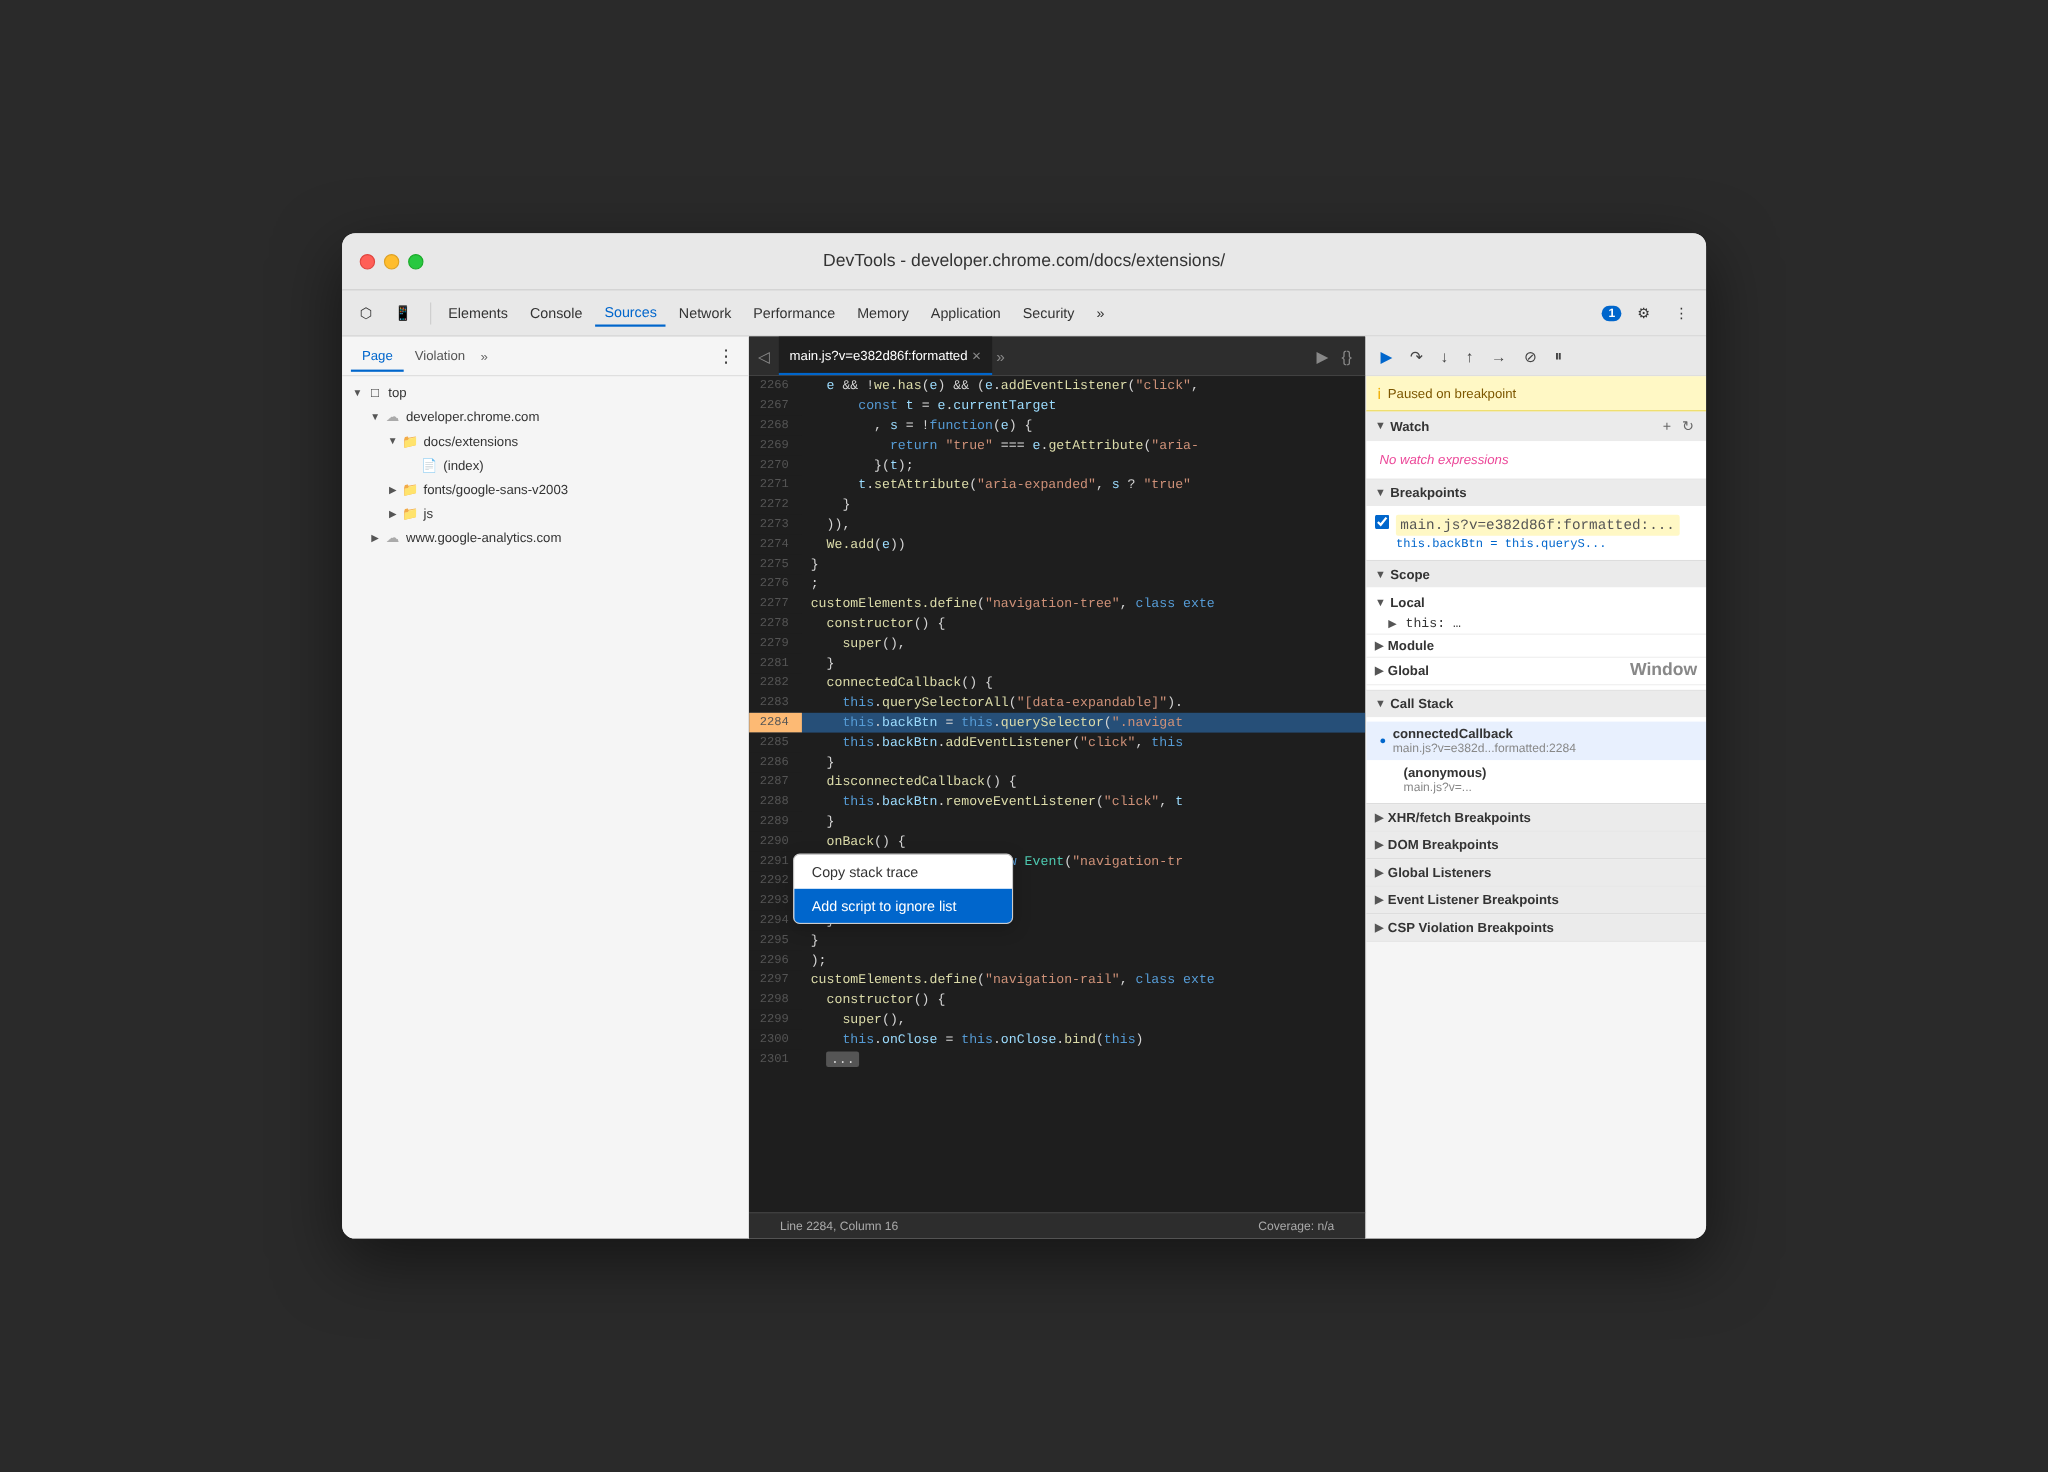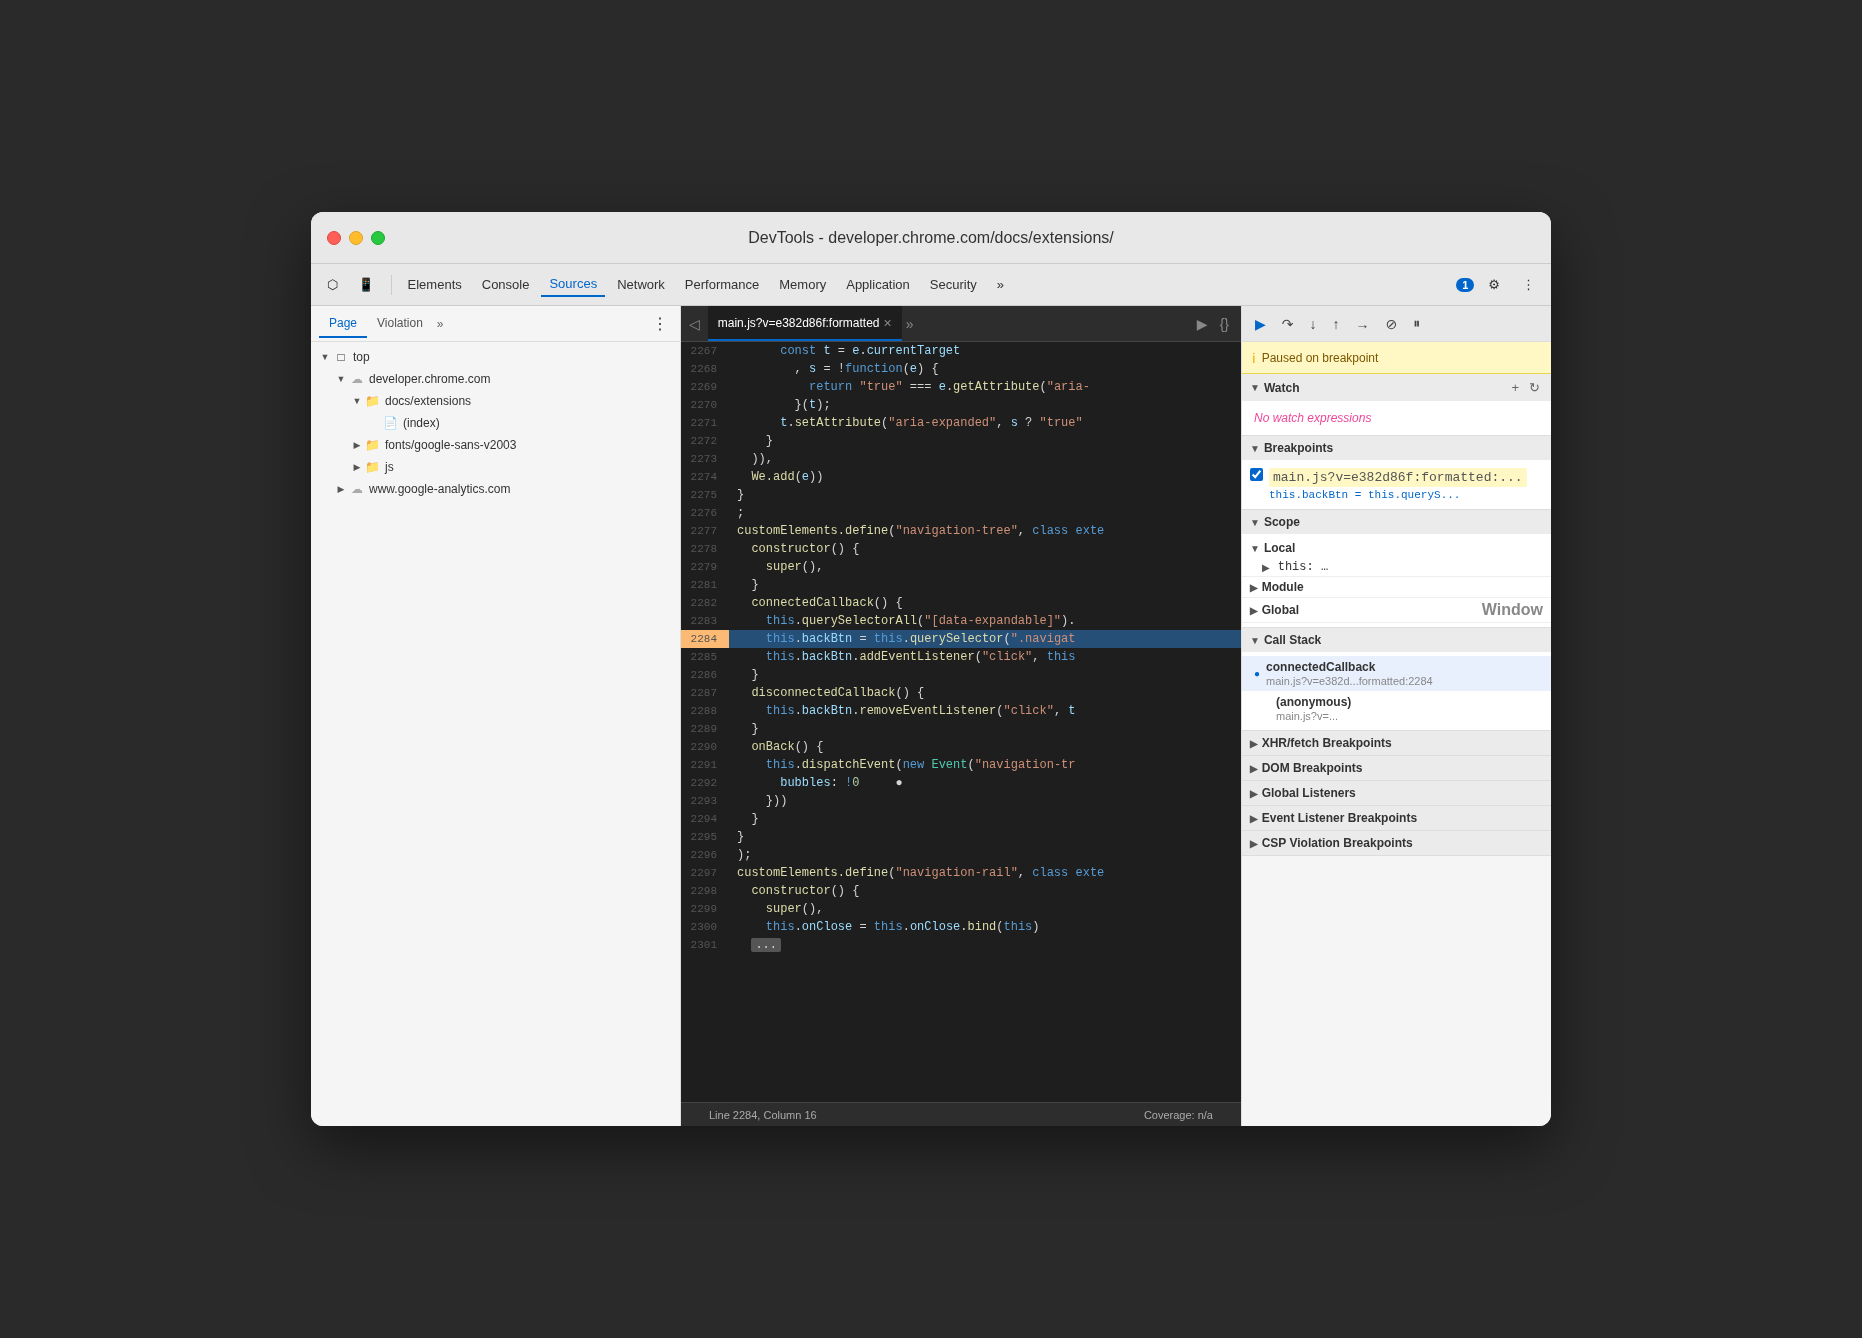--- a/index.html
+++ b/index.html
@@ -563,20 +563,24 @@
           <button class="code-action-btn">»</button>
           <div class="code-actions">
             <button class="code-action-btn">▶</button>
             <button class="code-action-btn">{}</button>
           </div>
         </div>
 
         <div class="code-editor">
           <div class="code-lines">
             <div class="code-line">
+              <div class="line-gutter">2266</div>
+              <div class="line-content">  <span class="prop">e</span> &amp;&amp; !<span class="fn">we.has</span>(<span class="prop">e</span>) &amp;&amp; (<span class="prop">e</span>.<span class="fn">addEventListener</span>(<span class="str">"click"</span>,</div>
+            </div>
+            <div class="code-line">
               <div class="line-gutter">2267</div>
               <div class="line-content">      <span class="kw">const</span> <span class="prop">t</span> = <span class="prop">e</span>.<span class="prop">currentTarget</span></div>
             </div>
             <div class="code-line">
               <div class="line-gutter">2268</div>
               <div class="line-content">        , <span class="prop">s</span> = !<span class="kw">function</span>(<span class="prop">e</span>) {</div>
             </div>
             <div class="code-line">
               <div class="line-gutter">2269</div>
               <div class="line-content">          <span class="kw">return</span> <span class="str">"true"</span> === <span class="prop">e</span>.<span class="fn">getAttribute</span>(<span class="str">"aria-</span></div>
@@ -707,20 +711,24 @@
             </div>
           </div>
         </div>
 
         <div class="status-bar">
           <span>Line 2284, Column 16</span>
           <span>Coverage: n/a</span>
         </div>
       </div>
 
+      <div class="context-menu" style="right: 320px; top: 470px;">
+        <div class="context-menu-item">Copy stack trace</div>
+        <div class="context-menu-item highlight">Add script to ignore list</div>
+      </div>
     </div>
 
     <div class="right-panel">
 
       <div class="debugger-toolbar">
         <button class="debug-btn active">▶</button>
         <button class="debug-btn">↷</button>
         <button class="debug-btn">↓</button>
         <button class="debug-btn">↑</button>
         <button class="debug-btn">→</button>

